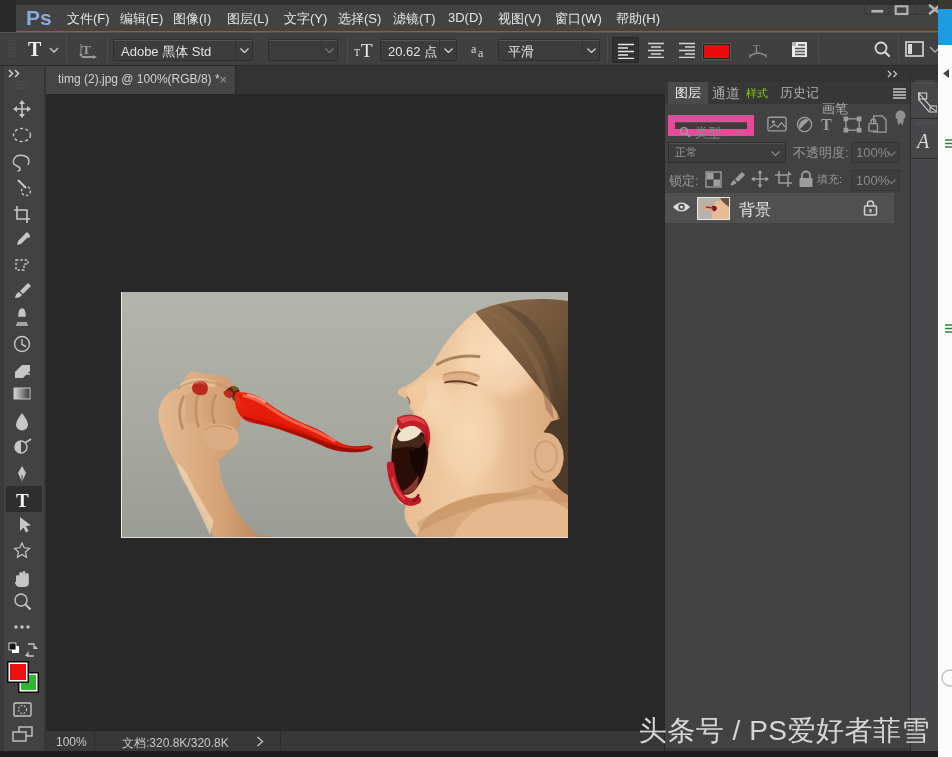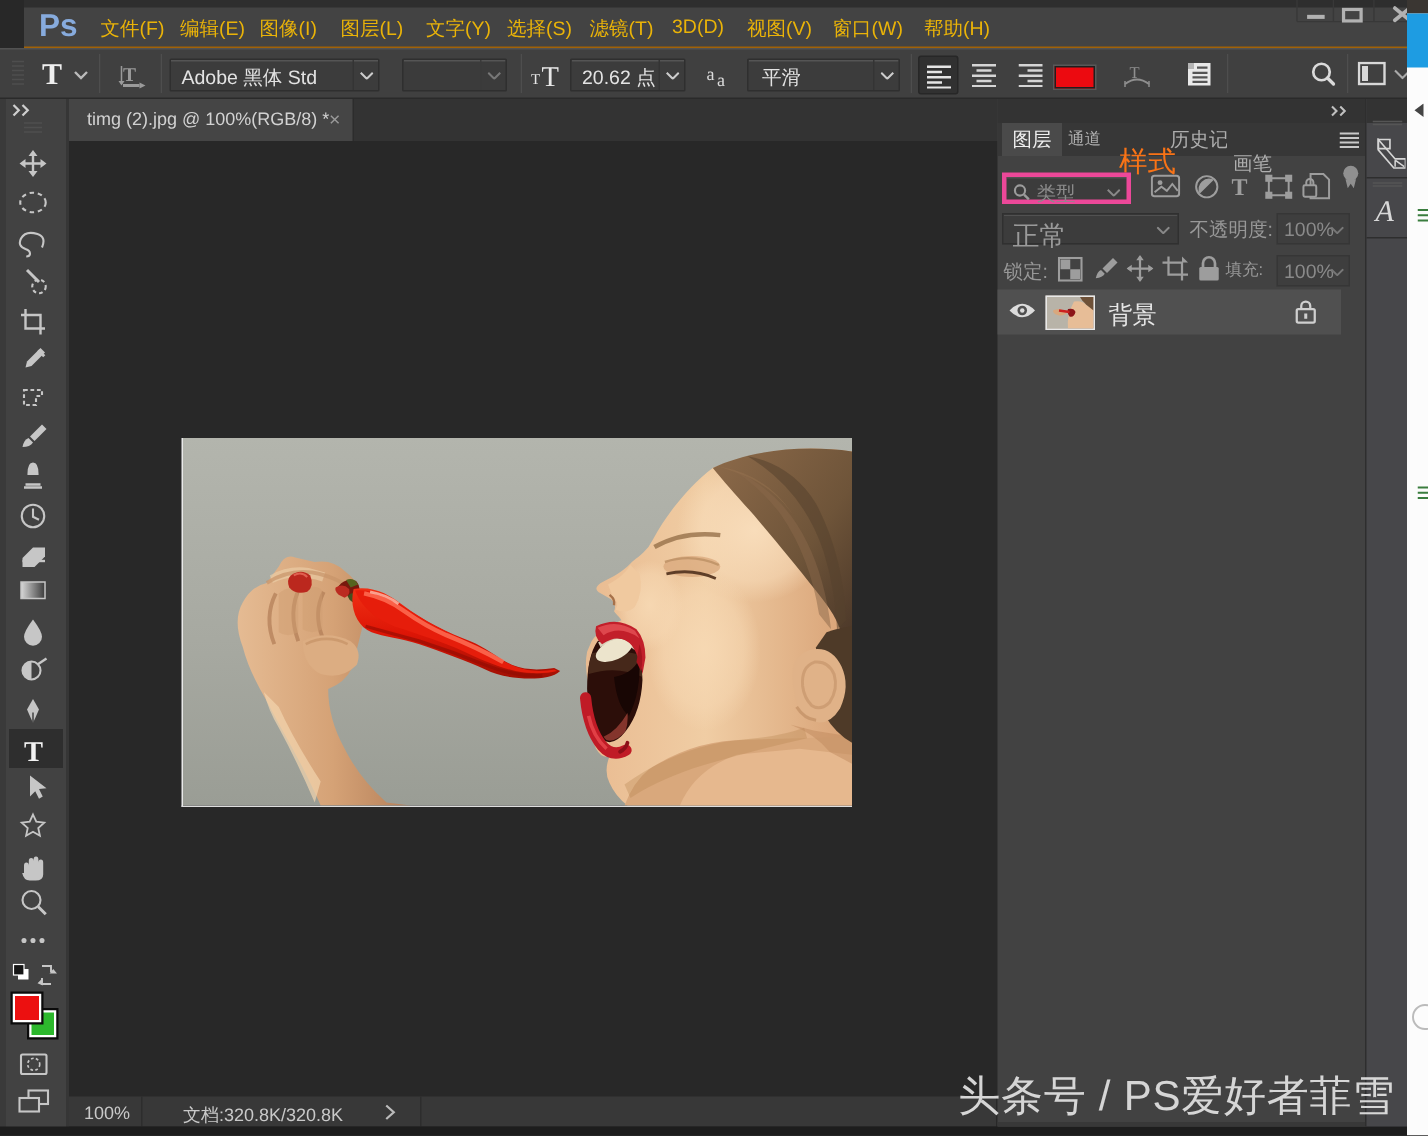--- a/index.html
+++ b/index.html
@@ -1,21 +1,21 @@
 <!DOCTYPE html>
 <html><head>
 <meta charset="utf-8">
 <style>
 *{margin:0;padding:0;box-sizing:border-box}
 html,body{width:952px;height:757px;overflow:hidden}
 body{position:relative;background:#282828;font-family:"Liberation Sans",sans-serif;}
 .abs{position:absolute}
 #menubar{left:16px;top:0;width:952px;height:32px;background:#434343;border-top:5px solid #2e2e2e;border-bottom:1px solid #a16207}
 #pslogo{position:absolute;left:10px;top:1px;color:#87abdd;font-size:21px;font-weight:bold;letter-spacing:0px}
-.menu{position:absolute;top:5px;font-size:13px;color:#eab308;white-space:nowrap}
+.menu{position:absolute;top:5px;font-size:13px;color:#e5e5e5;white-space:nowrap}
 #winbtns{position:absolute;top:0px;right:0;height:18px;color:#b8b8b8}
 #optbar{left:0;top:32px;width:952px;height:34px;background:#404040;border-top:1px solid #525252;border-bottom:1px solid #2a2a2a}
 .sep{position:absolute;top:3px;width:1px;height:26px;background:#333;border-right:1px solid #4e4e4e}
 .dd{position:absolute;background:#3c3c3c;border:1px solid #2f2f2f;box-shadow:inset 0 1px 0 #555;border-radius:1px;color:#e3e3e3;font-size:13px}
 .dd .arr{position:absolute;right:0;top:0;bottom:0;width:17px;border-left:1px solid #343434}
 .chev{position:absolute;width:9px;height:5px}
 #tabstrip{left:0;top:66px;width:952px;height:28px;background:#333333}
 #tab1{position:absolute;left:46px;top:0px;width:190px;height:28px;background:#454545;border-right:1px solid #2c2c2c;color:#d2d2d2;font-size:12px;line-height:27px;padding-left:12px}
 #toolbar{left:0;top:66px;width:46px;height:686px;background:#424242;border-left:4px solid #3a3a3a;border-right:2px solid #363636}
 #canvas{left:46px;top:94px;width:618px;height:637px;background:#282828}
@@ -425,31 +425,31 @@
 <div class="abs" id="rightpanel">
   
   <div style="position:absolute;left:0;top:0;width:245px;height:16px;background:#333">
     <svg style="position:absolute;right:11px;top:4px" width="12" height="8" viewBox="0 0 12 8">
         <path d="M1 1l3 3L1 7M6.5 1l3 3L6.5 7" stroke="#c0c0c0" stroke-width="1.4" fill="none"></path>
       </svg>
   </div>
   
   <div style="position:absolute;left:0;top:16px;width:245px;height:22px;background:#373737"></div>
   <div style="position:absolute;left:3px;top:16px;width:40px;height:22px;background:#4a4a4a;color:#f0f0f0;font-size:13px;text-align:center;line-height:22px">图层</div>
-  <div style="position:absolute;left:47px;top:16px;color:#aeaeae;font-size:11px;line-height:22px">通道</div>
-  <div style="position:absolute;left:81px;top:32px;color:#f97316;font-size:19px;line-height:22px">样式</div>
+  <div style="position:absolute;left:47px;top:16px;color:#aeaeae;font-size:14px;line-height:22px">通道</div>
+  <div style="position:absolute;left:81px;top:16px;color:#84cc16;font-size:11px;line-height:22px">样式</div>
   <div style="position:absolute;left:115px;top:16px;color:#aeaeae;font-size:13px;line-height:22px;width:38px;overflow:hidden;white-space:nowrap">历史记录</div>
   <div style="position:absolute;left:157px;top:32px;color:#aeaeae;font-size:13px;line-height:22px">画笔</div>
   <svg style="position:absolute;left:228px;top:22px" width="13" height="11" viewBox="0 0 13 11">
       <g stroke="#c8c8c8" stroke-width="1.3">
         <path d="M0 1h13M0 4h13M0 7h13M0 10h13"></path>
       </g>
     </svg>
   
-  <div style="position:absolute;left:3px;top:49px;width:86px;height:21px;background:#3c3c3c;border:3px solid #ec4899;box-shadow:inset 0 1px 0 #515151">
+  <div style="position:absolute;left:3px;top:49px;width:86px;height:21px;background:#3c3c3c;border:7px solid #ec4899;box-shadow:inset 0 1px 0 #515151">
     <svg style="position:absolute;left:4px;top:4px" width="13" height="13" viewBox="0 0 13 13">
         <circle cx="5" cy="5" r="3.4" stroke="#9b9b9b" stroke-width="1.4" fill="none"></circle>
         <path d="M7.7 7.7l3.2 3.2" stroke="#9b9b9b" stroke-width="1.6"></path>
       </svg>
     <span style="position:absolute;left:20px;top:2px;color:#8b8b8b;font-size:13px">类型</span>
     <svg class="chev" style="right:4px;top:8px" viewBox="0 0 9 5">
         <path d="M0.5 0.5 L4.5 4.5 L8.5 0.5" stroke="#888" stroke-width="1.3" fill="none"></path>
       </svg>
   </div>
   <g></g>
@@ -478,21 +478,21 @@
       <path d="M6 1 h9 l4 4 v13 h-13 z" stroke="#9d9d9d" stroke-width="1.4" fill="none"></path>
       <rect x="1" y="9" width="9" height="8" rx="1" fill="#424242" stroke="#9d9d9d" stroke-width="1.4"></rect>
       <path d="M3 9 v-2 a2.5 2.5 0 0 1 5 0 v2" stroke="#9d9d9d" stroke-width="1.4" fill="none"></path>
     </svg>
   <svg style="position:absolute;left:229px;top:44px" width="13" height="18" viewBox="0 0 13 18">
       <circle cx="6.5" cy="5.5" r="5" fill="#909090"></circle>
       <path d="M3 9.5 l1.5 6 2-3 2 3 1.5-6z" fill="#909090"></path>
     </svg>
   
   <div style="position:absolute;left:3px;top:76px;width:118px;height:21px;background:#3c3c3c;border:1px solid #303030;box-shadow:inset 0 1px 0 #515151">
-    <span style="position:absolute;left:6px;top:2px;color:#999;font-size:18px">正常</span>
+    <span style="position:absolute;left:6px;top:2px;color:#999;font-size:11px">正常</span>
     <svg class="chev" style="right:5px;top:8px" viewBox="0 0 9 5">
         <path d="M0.5 0.5 L4.5 4.5 L8.5 0.5" stroke="#888" stroke-width="1.3" fill="none"></path>
       </svg>
   </div>
   <span style="position:absolute;left:128px;top:78px;color:#989898;font-size:13px">不透明度:</span>
   <div style="position:absolute;left:186px;top:76px;width:49px;height:21px;background:#3e3e3e;border:1px solid #363636">
     <span style="position:absolute;left:4px;top:2px;color:#8a8a8a;font-size:13px">100%</span>
     <svg class="chev" style="right:3px;top:8px" viewBox="0 0 9 5">
         <path d="M0.5 0.5 L4.5 4.5 L8.5 0.5" stroke="#777" stroke-width="1.2" fill="none"></path>
       </svg>

